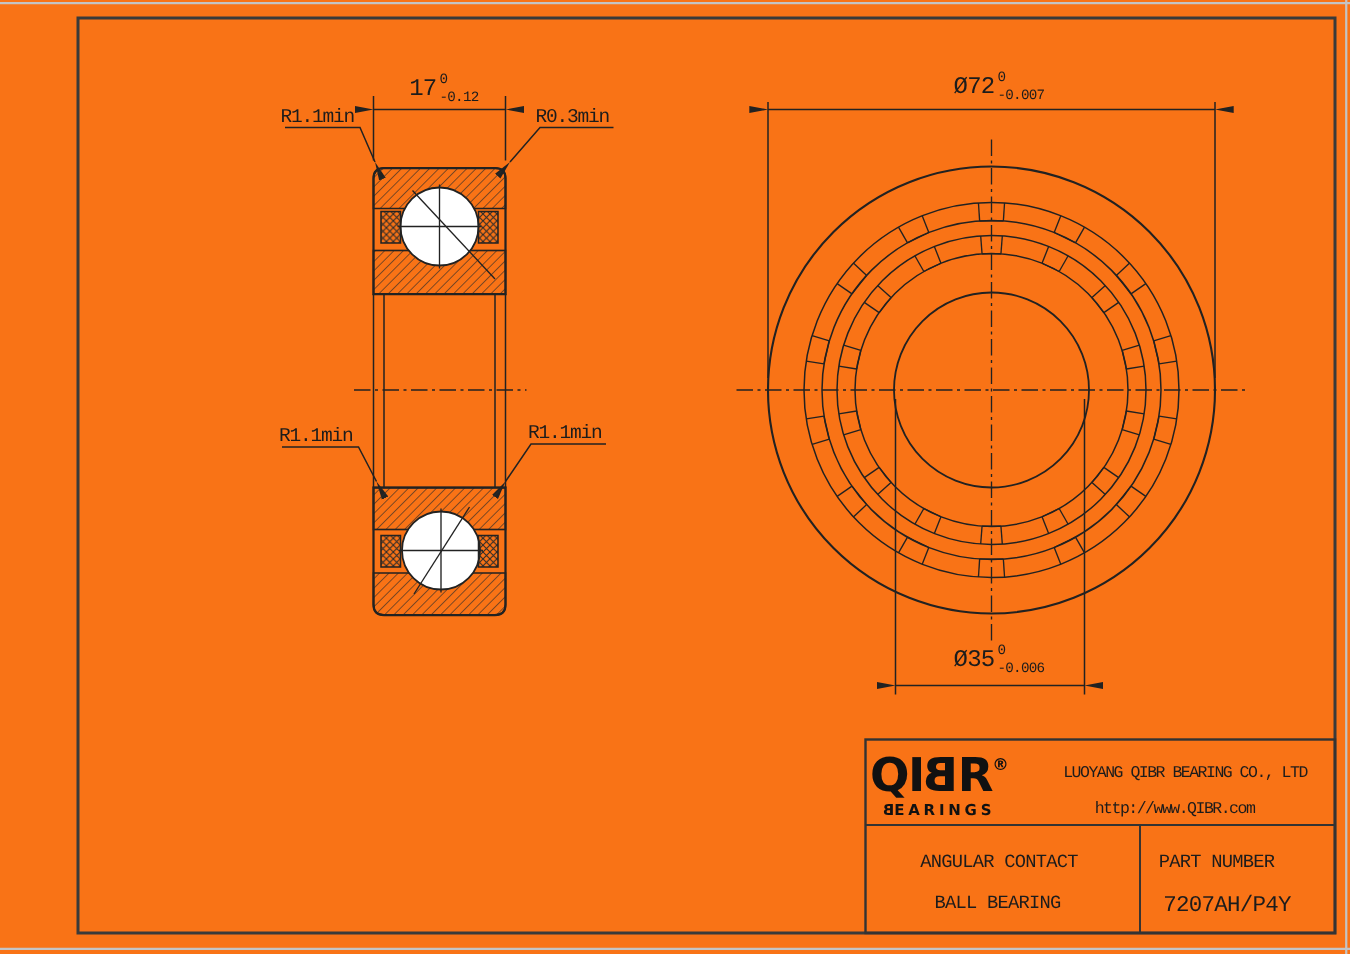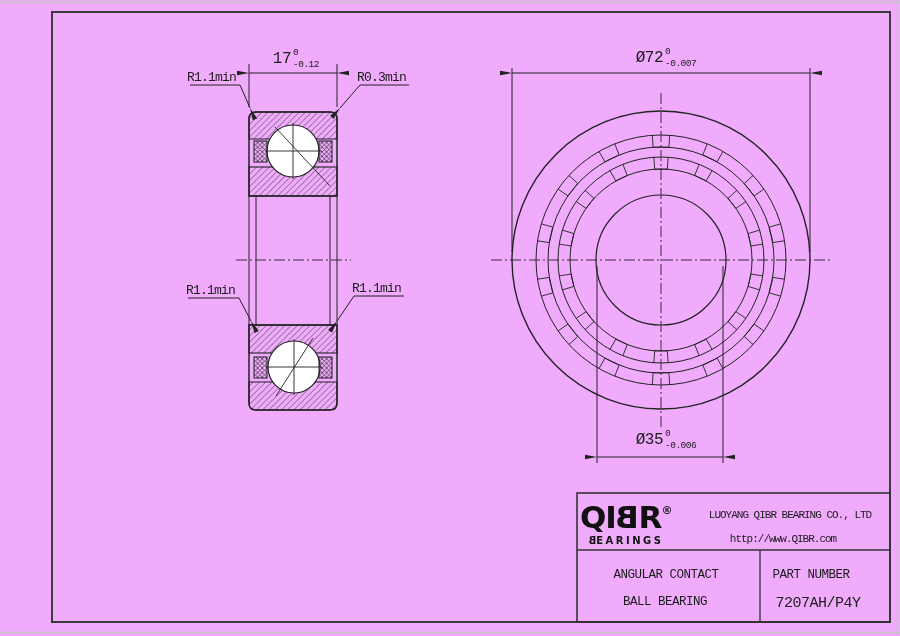--- a/index.html
+++ b/index.html
@@ -1,16 +1,16 @@
 <!DOCTYPE html>
 <html><head>
 <meta charset="utf-8">
 <style>
   html,body{margin:0;padding:0;background:#fff;}
-  .sheet{position:relative;width:900px;height:636px;background:#f0abfc;overflow:hidden;
+  .sheet{position:relative;width:900px;height:636px;background:#f97316;overflow:hidden;
          font-family:"Liberation Mono","DejaVu Sans Mono",monospace;}
   svg{position:absolute;left:0;top:0;}
   .cad{font-family:"Liberation Mono","DejaVu Sans Mono",monospace;fill:#1c1c1c;letter-spacing:-0.5px;}
   .dim-main{font-size:16px;}
   .tol{font-size:9.5px;}
   .rlabel{font-size:13px;letter-spacing:-0.8px;}
   .tb-small{font-size:11px;letter-spacing:-1px;}
   .tb-mid{font-size:12.5px;letter-spacing:-0.5px;}
   .tb-part{font-size:15px;letter-spacing:-0.5px;}
   .logo{position:absolute;left:580px;top:502px;color:#111;

